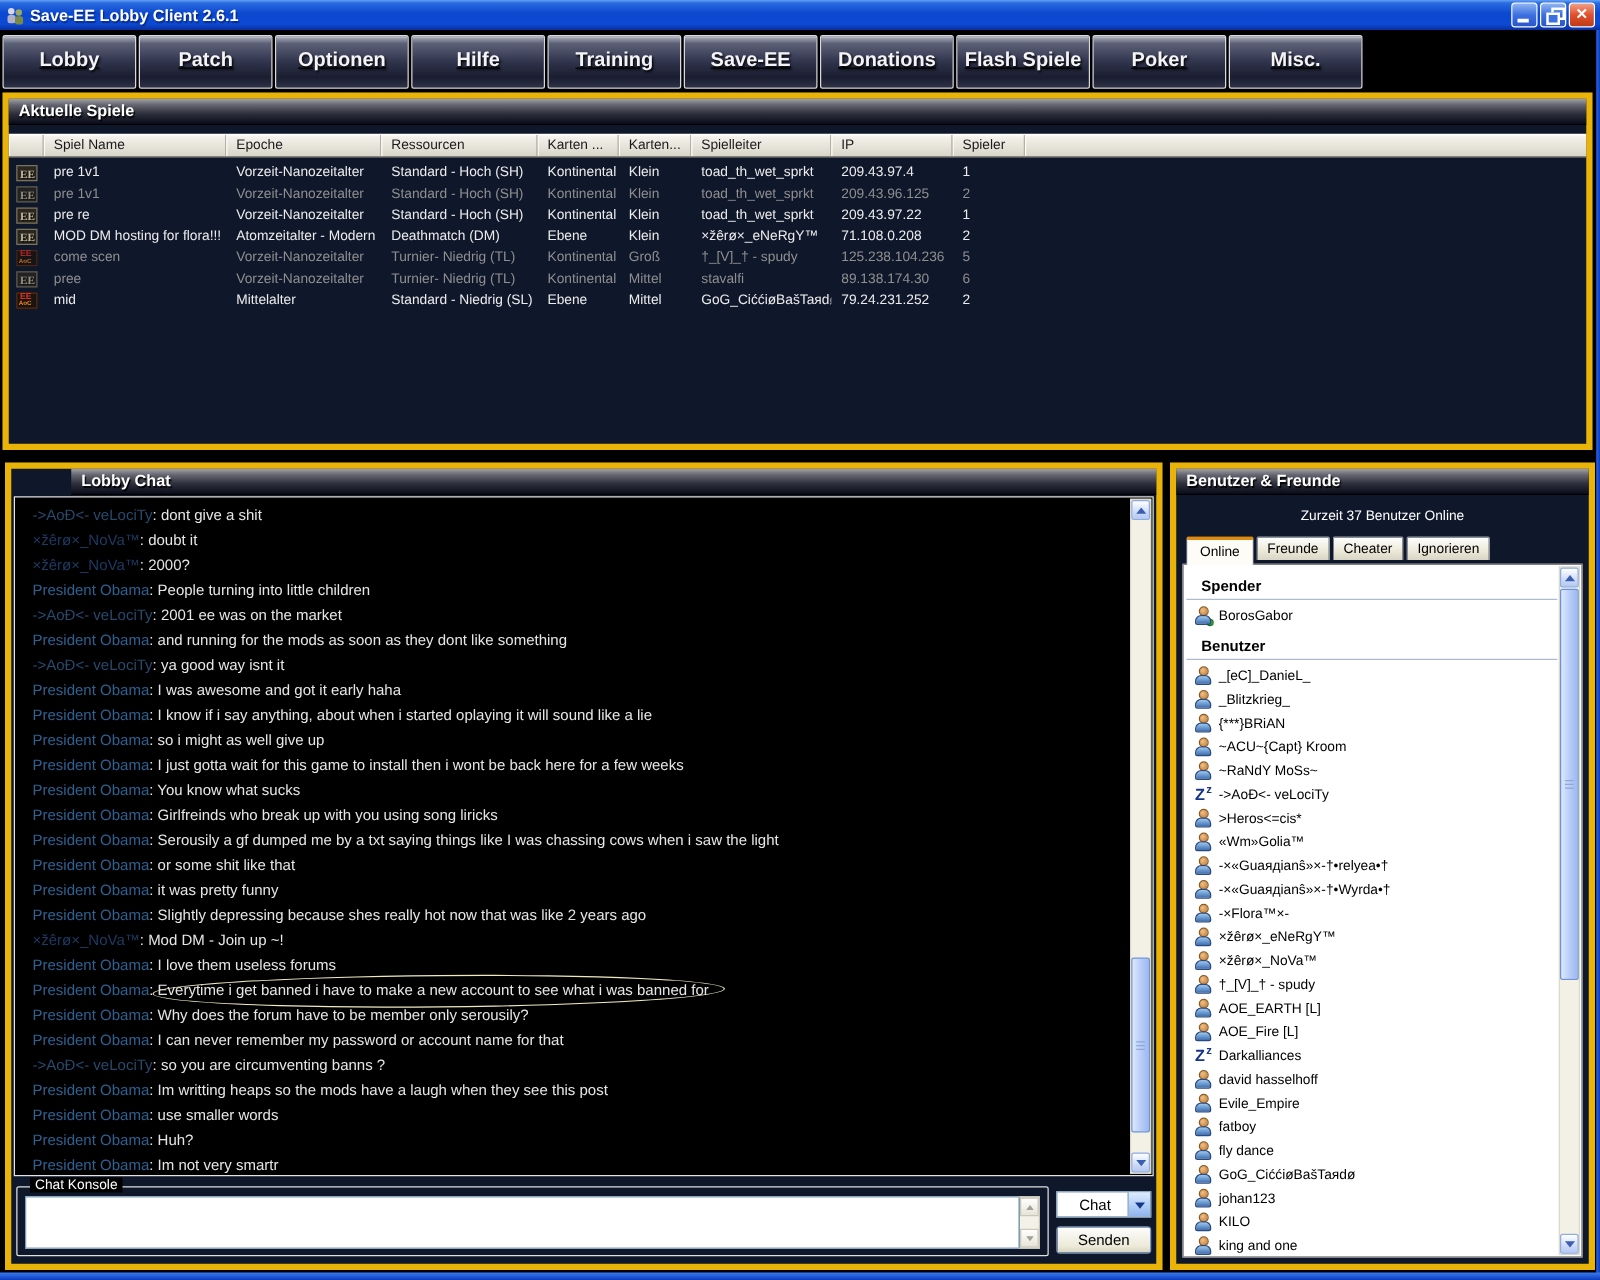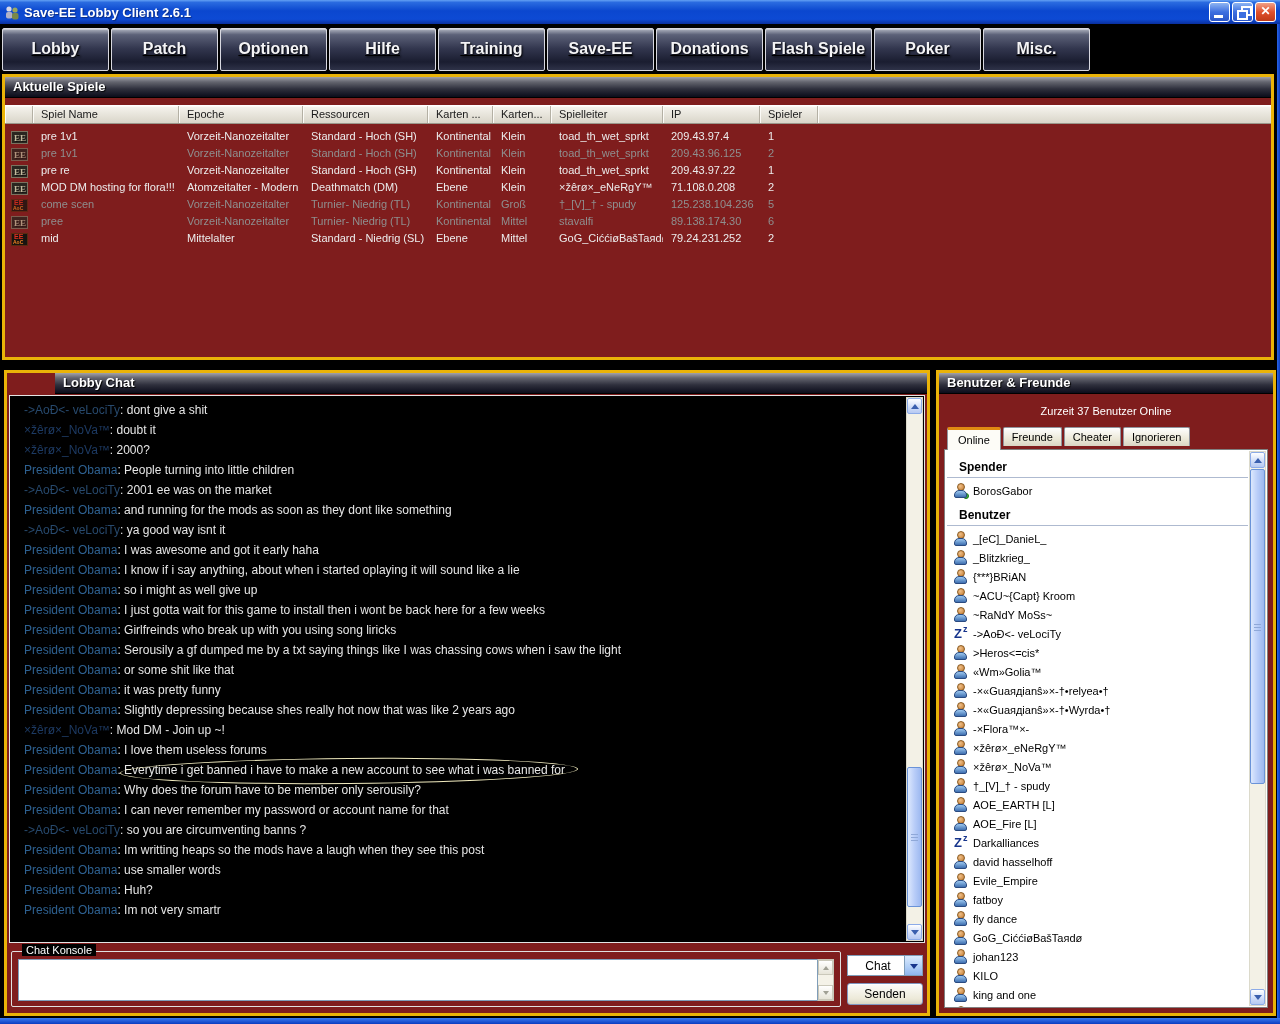--- a/index.html
+++ b/index.html
@@ -28,21 +28,21 @@
   
   #tabbar{position:absolute;top:24px;left:0;right:0;height:50px;background:#000;
     display:flex;align-items:center;padding-left:2px;box-sizing:border-box;}
   .nav-tab{width:107px;height:43px;margin-right:2px;flex:none;cursor:pointer;
     background:linear-gradient(180deg,#b0b4c0 0%,#5c6178 14%,#32364e 48%,#1a1d30 80%,#2e3248 100%);
     border:1px solid #d8d8e0;border-radius:2px;display:flex;align-items:center;justify-content:center;
     box-shadow:inset 0 1px 0 rgba(255,255,255,.35);box-sizing:border-box;text-decoration:underline;}
   .nav-tab span{color:#f4f4f6;font-weight:bold;font-size:16px;text-shadow:1px 1px 2px #000;white-space:nowrap;}
 
   
-  .panel{position:absolute;background:#7f1d1d;border:3px solid #eab308;box-sizing:border-box;}
+  .panel{position:absolute;background:#0f172a;border:5px solid #eab308;box-sizing:border-box;}
   .phead{height:20px;line-height:20px;padding-left:8px;color:#fff;font-weight:bold;font-size:13px;
     background:linear-gradient(180deg,#a2a2aa 0%,#63646e 25%,#2e2f3c 60%,#0b0c1a 100%);
     border-bottom:1px solid #000;text-shadow:1px 1px 1px #000;}
 
   #games{top:74px;left:2px;width:1272px;height:286px;}
   #chatpanel{top:370px;left:4px;width:926px;height:646px;padding-left:48px;}
   #userspanel{top:370px;left:936px;width:340px;height:646px;}
 
   
   .g-grid{display:grid;grid-template-columns:28px 146px 124px 125px 65px 58px 112px 97px 58px 1fr;}
@@ -331,20 +331,24 @@
         </div>
         <div class="msg">
           <span class="mname" style="color:#2e6191">President Obama</span><span class="mtext">: </span><span class="mtext">so i might as well give up</span>
           
         </div>
         <div class="msg">
           <span class="mname" style="color:#2e6191">President Obama</span><span class="mtext">: </span><span class="mtext">I just gotta wait for this game to install then i wont be back here for a few weeks</span>
           
         </div>
         <div class="msg">
+          <span class="mname" style="color:#2e6191">President Obama</span><span class="mtext">: </span><span class="mtext">You know what sucks</span>
+          
+        </div>
+        <div class="msg">
           <span class="mname" style="color:#2e6191">President Obama</span><span class="mtext">: </span><span class="mtext">Girlfreinds who break up with you using song liricks</span>
           
         </div>
         <div class="msg">
           <span class="mname" style="color:#2e6191">President Obama</span><span class="mtext">: </span><span class="mtext">Serousily a gf dumped me by a txt saying things like I was chassing cows when i saw the light</span>
           
         </div>
         <div class="msg">
           <span class="mname" style="color:#2e6191">President Obama</span><span class="mtext">: </span><span class="mtext">or some shit like that</span>
           

